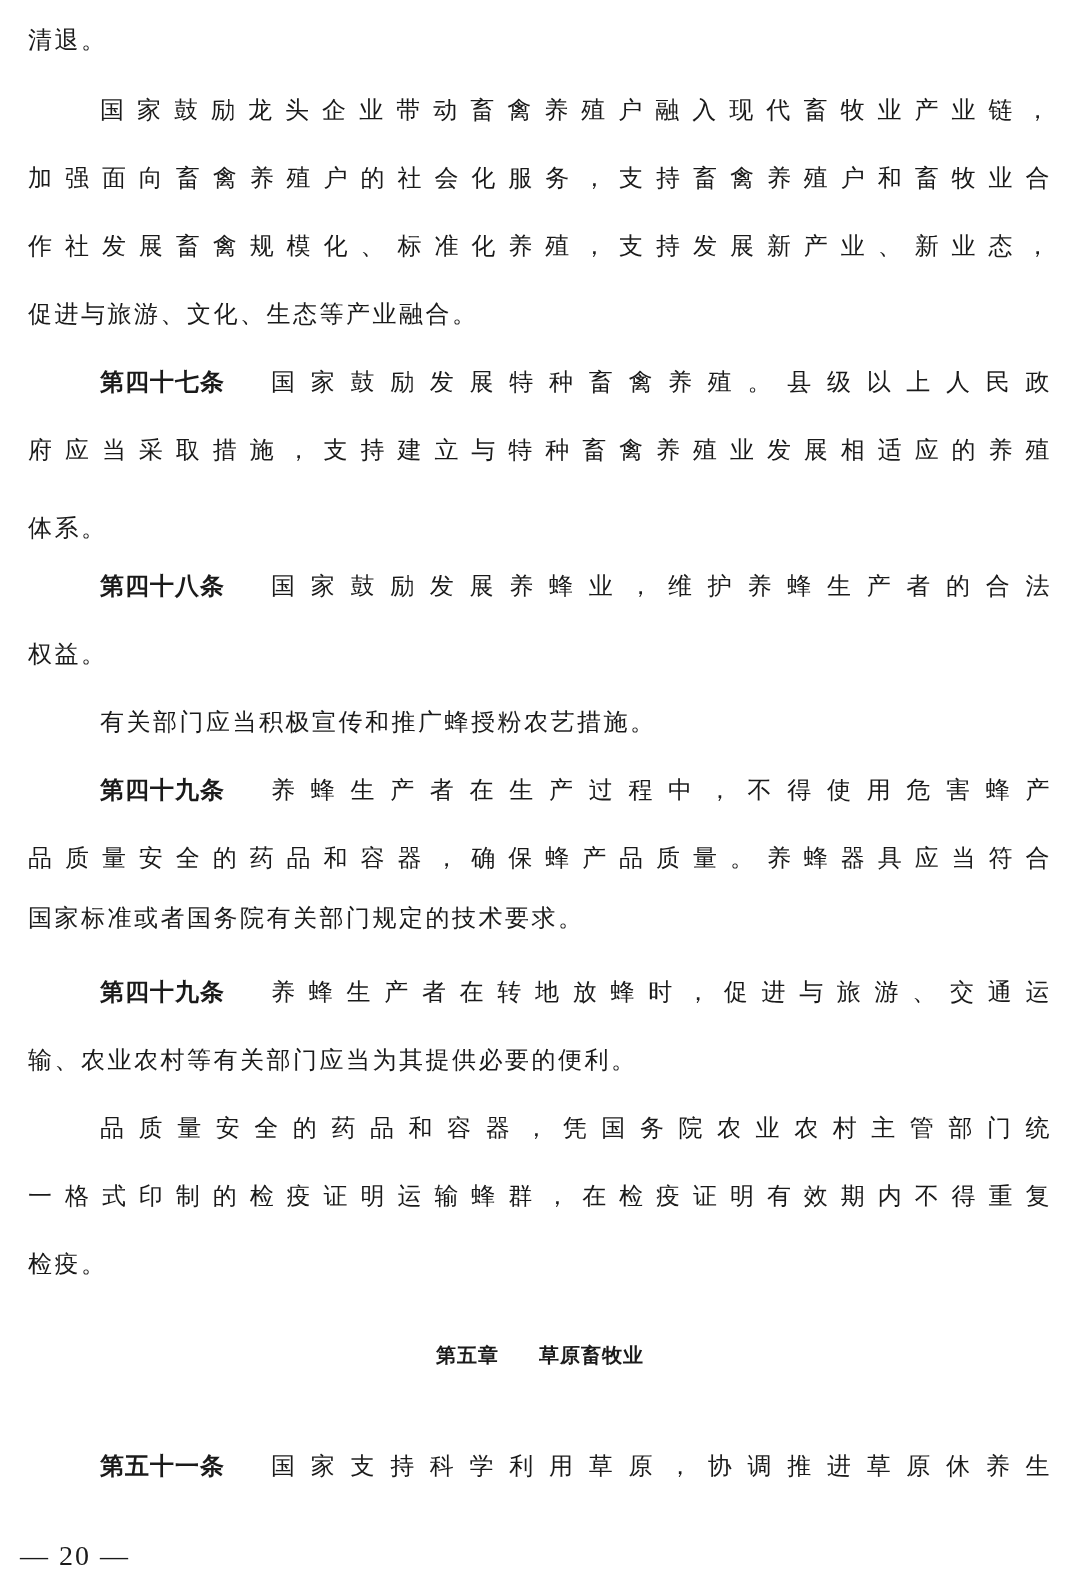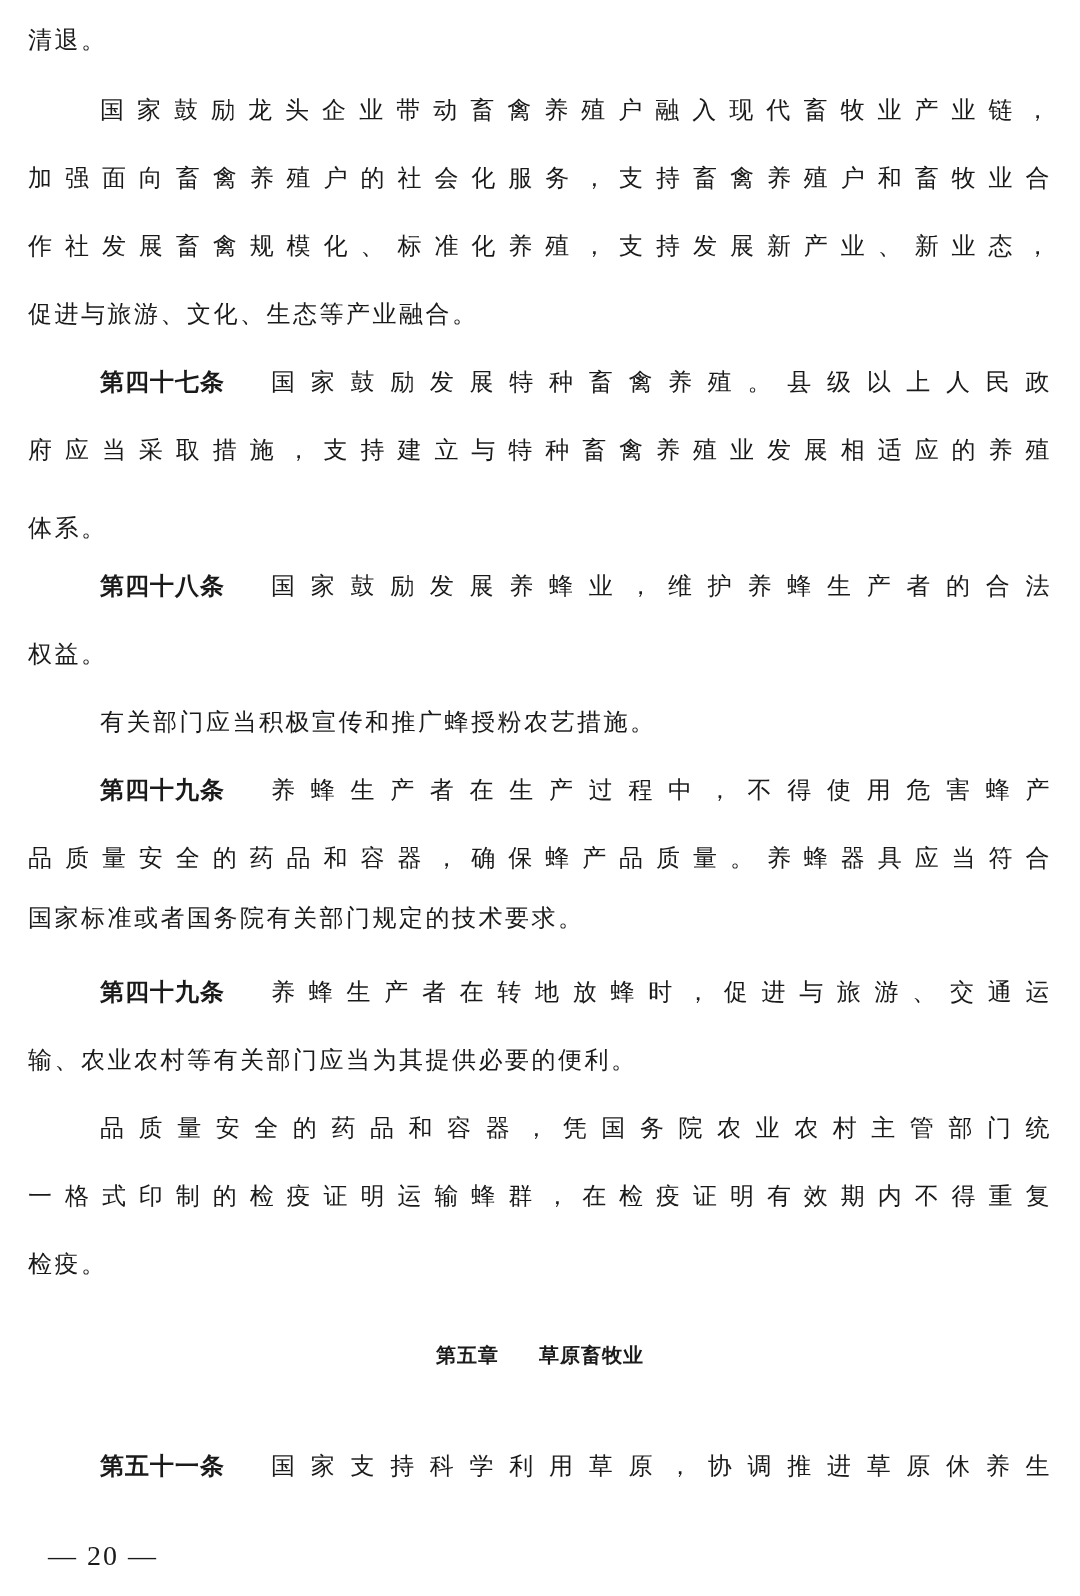--- a/index.html
+++ b/index.html
@@ -6,21 +6,21 @@
   body { width: 1080px; height: 1596px; position: relative; overflow: hidden;
          font-family: "DejaVu Serif", "Liberation Serif", serif; color: #1a1a1a; }
   .line { position: absolute; left: 28px; width: 1024px; height: 40px; line-height: 40px;
           font-size: 24px; white-space: nowrap; letter-spacing: 2.5px; }
   .line.justify { text-align: justify; text-align-last: justify; }
   .indent { left: 100px; width: 952px; }
   .art { font-family: "DejaVu Sans", "Liberation Sans", sans-serif; font-weight: bold; letter-spacing: 1px; margin-right: 46px; }
   .chapter { position: absolute; top: 1342px; left: 0; width: 1080px; text-align: center;
              font-family: "DejaVu Sans", "Liberation Sans", sans-serif; font-weight: bold; font-size: 20px; letter-spacing: 1px; }
   .chapter .gap { display: inline-block; width: 40px; }
-  .pagenum { position: absolute; top: 1540px; left: 48px; font-size: 28px; letter-spacing: 2px;
+  .pagenum { position: absolute; top: 1540px; left: 20px; font-size: 28px; letter-spacing: 2px;
              font-family: "Liberation Serif", serif; }
 </style>
 </head>
 <body>
 
 <div id="page">
     <div class="line" style="top: 20px;">清退。</div>
     <div class="line indent justify" style="top: 90px;">国家鼓励龙头企业带动畜禽养殖户融入现代畜牧业产业链，</div>
     <div class="line justify" style="top: 158px;">加强面向畜禽养殖户的社会化服务，支持畜禽养殖户和畜牧业合</div>
     <div class="line justify" style="top: 226px;">作社发展畜禽规模化、标准化养殖，支持发展新产业、新业态，</div>

